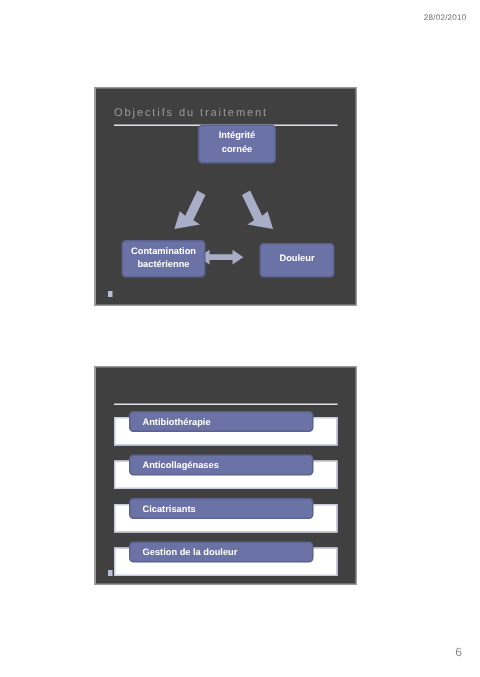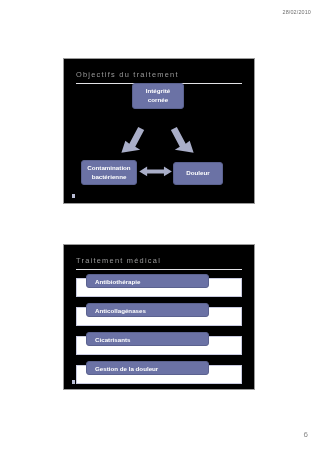--- a/index.html
+++ b/index.html
@@ -30,22 +30,22 @@
     right: 12px;
     bottom: 12px;
     font-size: 8px;
     color: #8a8a8a;
   }
 
   
   .slide {
     position: absolute;
     left: 63px;
-    width: 192px;
-    background: #000000;
+    width: 175px;
+    background: #404040;
     border: 1px solid #9a9a9a;
     box-sizing: border-box;
   }
   #slide-1 { top: 58px;  height: 146px; }
   #slide-2 { top: 244px; height: 146px; }
 
   .slide-inner {
     position: absolute;
     inset: 0;
     padding: 11px 12px 0 12px;
@@ -199,21 +199,20 @@
 
     </div>
 
     <div class="slide-bullet-marker"></div>
   </div>
 </div>
 
 <div class="slide" id="slide-2">
   <div class="slide-inner">
 
-    <div class="slide-title">Traitement médical</div>
     <div class="title-rule"></div>
 
     <div class="tm-list">
 
       <div class="tm-row">
         <div class="tm-outline"></div>
         <div class="tm-label">Antibiothérapie</div>
       </div>
 
       <div class="tm-row">

